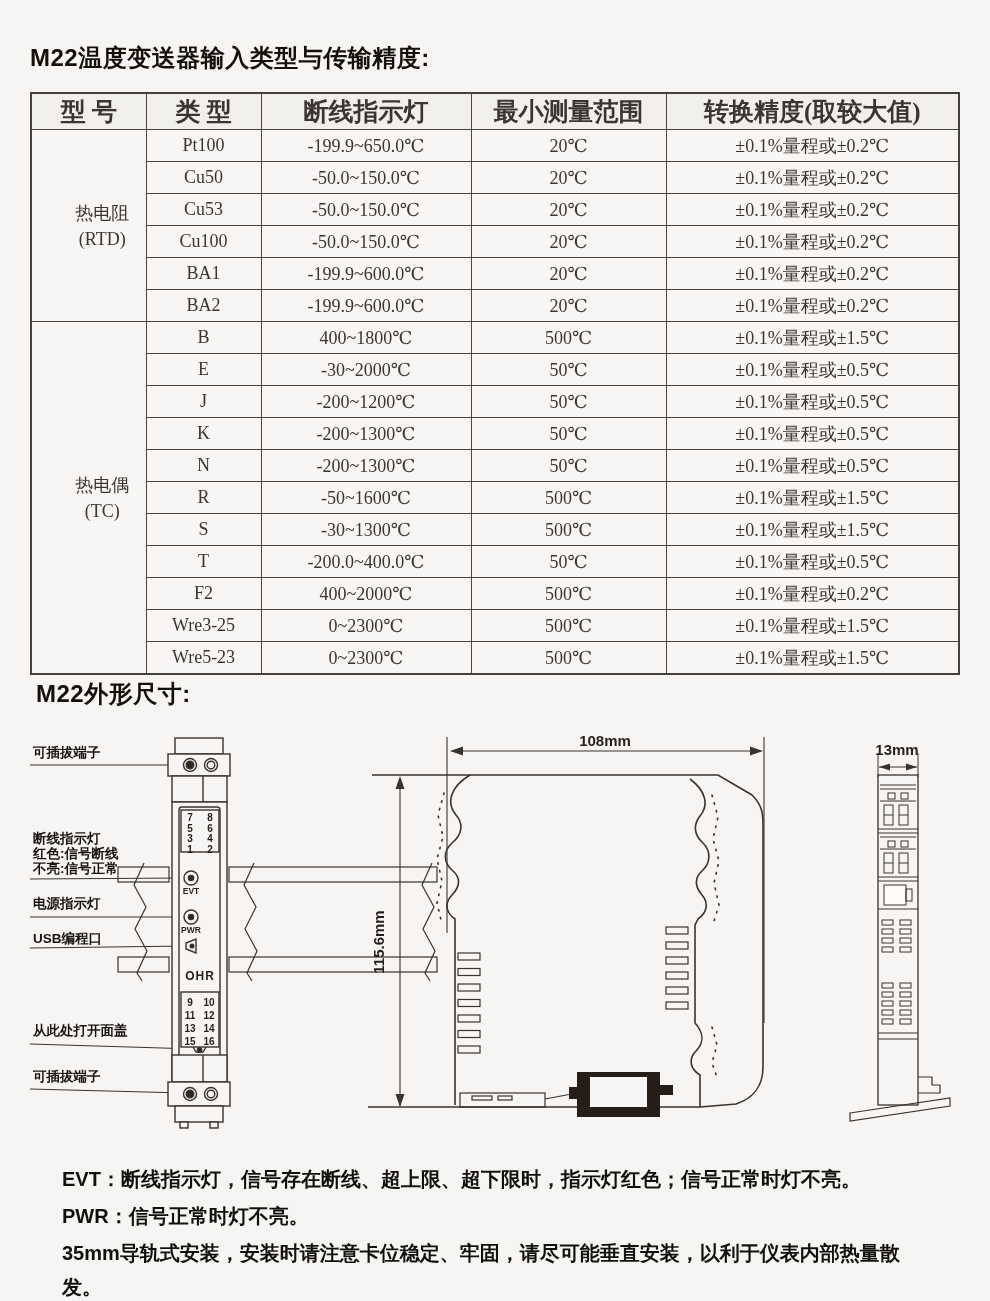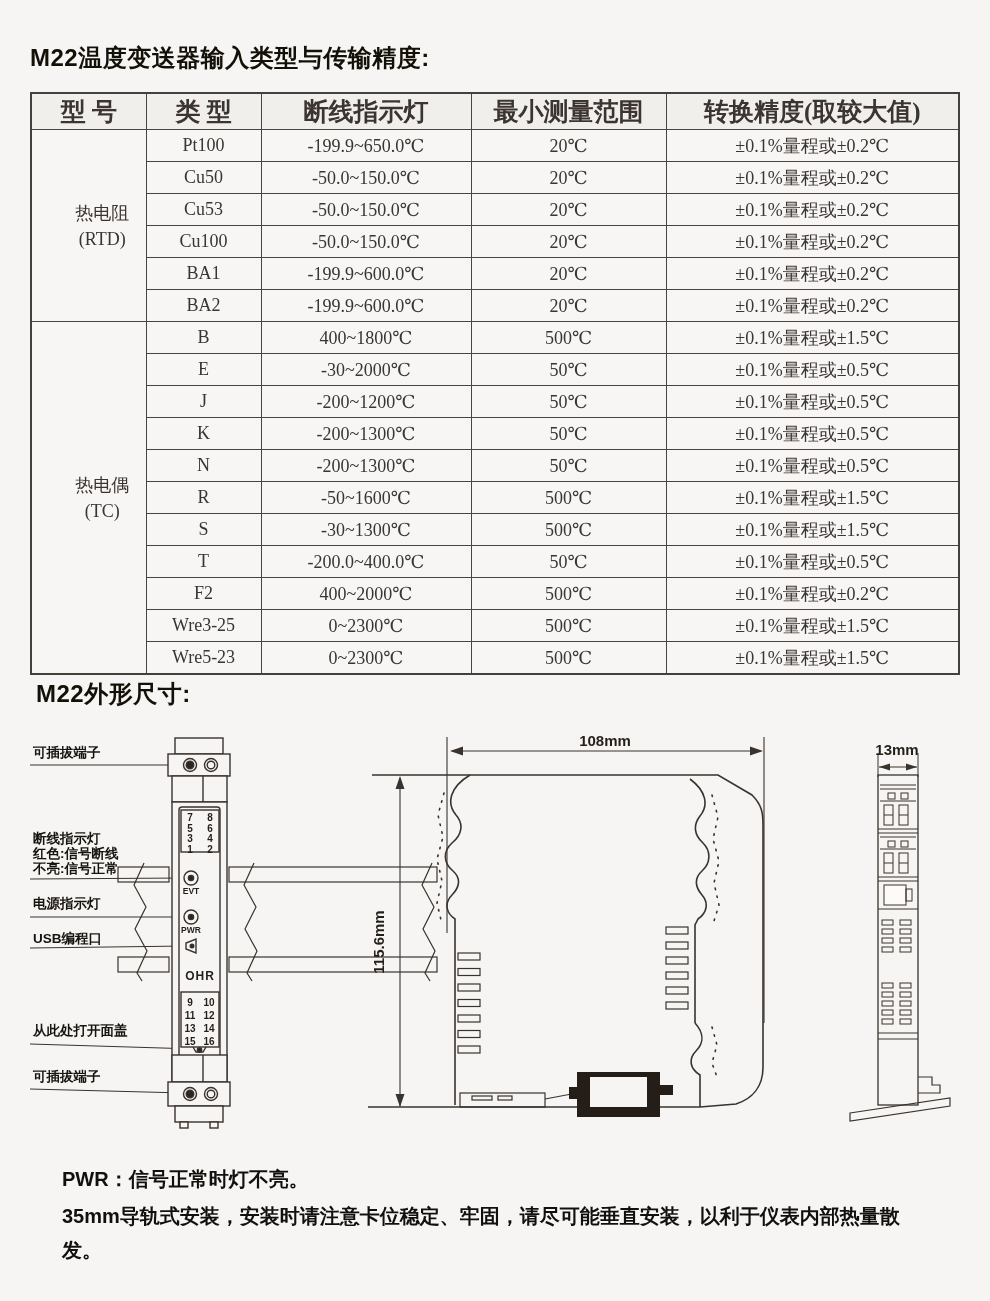--- a/index.html
+++ b/index.html
@@ -400,15 +400,16 @@
     </g>
     <g stroke-width="1.2">
       <path d="M918,362 h14 v8 h8 v8 h-22"></path>
       <polygon points="850,398 950,383 950,391 850,406"></polygon>
     </g>
   </g>
   <text class="dim" text-anchor="middle" x="897" y="40">13mm</text>
 </svg>
 
 <div class="notes">
+  <p class="note">EVT：断线指示灯，信号存在断线、超上限、超下限时，指示灯红色；信号正常时灯不亮。</p>
   <p class="note">PWR：信号正常时灯不亮。</p>
   <p class="note">35mm导轨式安装，安装时请注意卡位稳定、牢固，请尽可能垂直安装，以利于仪表内部热量散发。</p>
 </div>
 
 </body></html>

